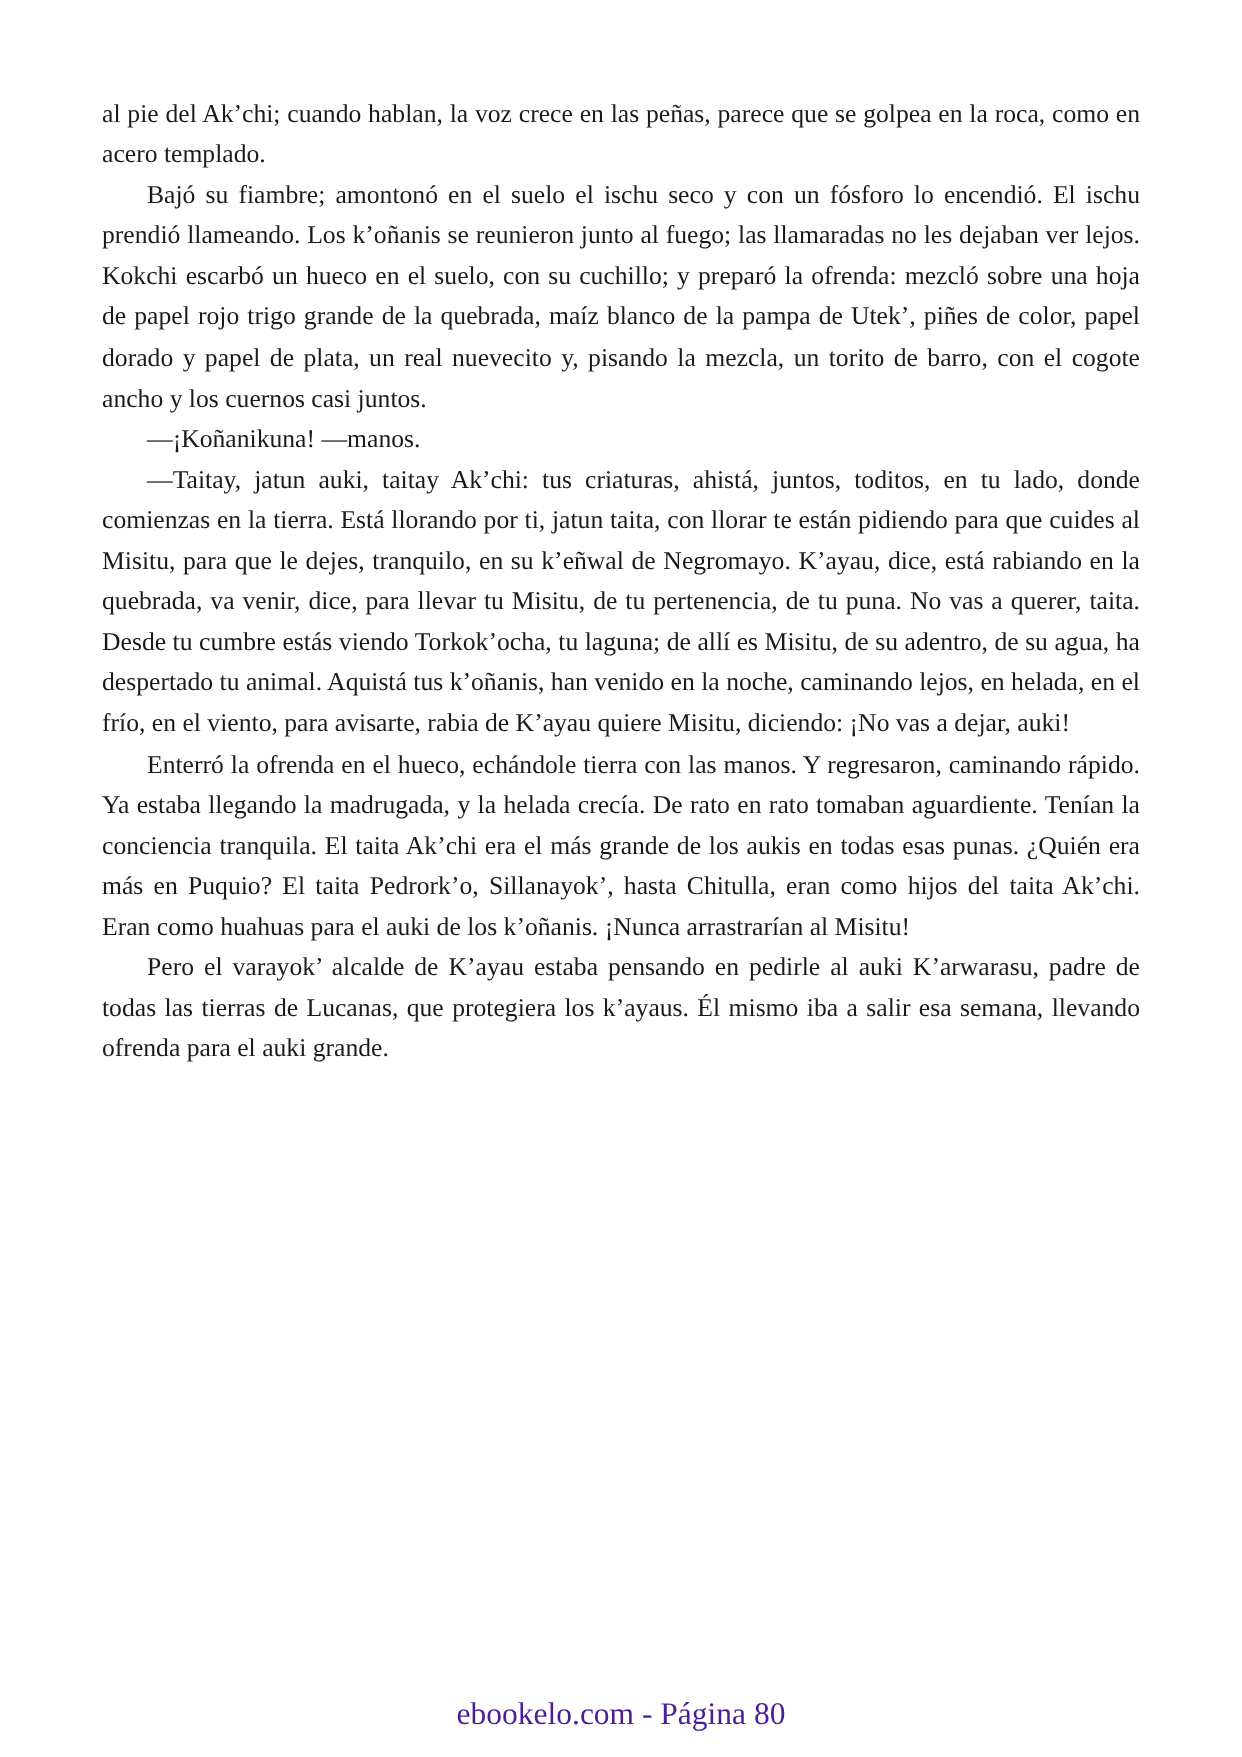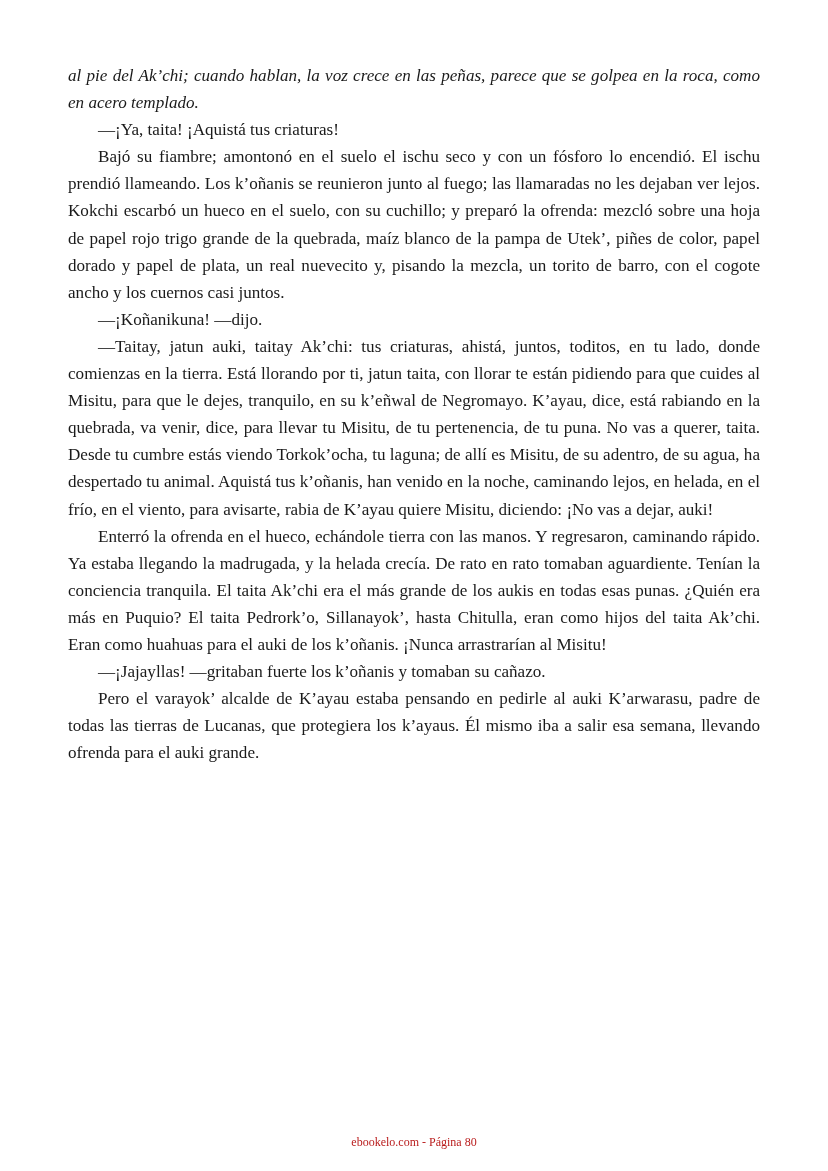--- a/index.html
+++ b/index.html
@@ -37,46 +37,43 @@
     line-height: 27.1px;
     text-align: justify;
     text-justify: inter-word;
     text-indent: 30px;
     hyphens: none;
     -webkit-hyphens: none;
     word-spacing: 0px;
   }
   p.para.noindent {
     text-indent: 0;
-    font-style: italic;
   }
   
   .footer {
     position: absolute;
     left: 0;
     top: 1132px;
     width: 828px;
     text-align: center;
-    font-size: 12px;
+    font-size: 21px;
     line-height: 20px;
-    color: #b91c1c;
+    color: #4c1d95;
     font-family: "Liberation Serif", "DejaVu Serif", serif;
   }
 </style>
 </head>
 <body>
 
 <div class="page">
 
   <div class="text-column">
     <p class="para noindent">al pie del Ak’chi; cuando hablan, la voz crece en las peñas, parece que se golpea en la roca, como en acero templado.</p>
-    <p class="para">—¡Ya, taita! ¡Aquistá tus criaturas!</p>
     <p class="para">Bajó su fiambre; amontonó en el suelo el ischu seco y con un fósforo lo encendió. El ischu prendió llameando. Los k’oñanis se reunieron junto al fuego; las llamaradas no les dejaban ver lejos. Kokchi escarbó un hueco en el suelo, con su cuchillo; y preparó la ofrenda: mezcló sobre una hoja de papel rojo trigo grande de la quebrada, maíz blanco de la pampa de Utek’, piñes de color, papel dorado y papel de plata, un real nuevecito y, pisando la mezcla, un torito de barro, con el cogote ancho y los cuernos casi juntos.</p>
-    <p class="para">—¡Koñanikuna! —dijo.</p>
+    <p class="para">—¡Koñanikuna! —manos.</p>
     <p class="para">—Taitay, jatun auki, taitay Ak’chi: tus criaturas, ahistá, juntos, toditos, en tu lado, donde comienzas en la tierra. Está llorando por ti, jatun taita, con llorar te están pidiendo para que cuides al Misitu, para que le dejes, tranquilo, en su k’eñwal de Negromayo. K’ayau, dice, está rabiando en la quebrada, va venir, dice, para llevar tu Misitu, de tu pertenencia, de tu puna. No vas a querer, taita. Desde tu cumbre estás viendo Torkok’ocha, tu laguna; de allí es Misitu, de su adentro, de su agua, ha despertado tu animal. Aquistá tus k’oñanis, han venido en la noche, caminando lejos, en helada, en el frío, en el viento, para avisarte, rabia de K’ayau quiere Misitu, diciendo: ¡No vas a dejar, auki!</p>
     <p class="para">Enterró la ofrenda en el hueco, echándole tierra con las manos. Y regresaron, caminando rápido. Ya estaba llegando la madrugada, y la helada crecía. De rato en rato tomaban aguardiente. Tenían la conciencia tranquila. El taita Ak’chi era el más grande de los aukis en todas esas punas. ¿Quién era más en Puquio? El taita Pedrork’o, Sillanayok’, hasta Chitulla, eran como hijos del taita Ak’chi. Eran como huahuas para el auki de los k’oñanis. ¡Nunca arrastrarían al Misitu!</p>
-    <p class="para">—¡Jajayllas! —gritaban fuerte los k’oñanis y tomaban su cañazo.</p>
     <p class="para">Pero el varayok’ alcalde de K’ayau estaba pensando en pedirle al auki K’arwarasu, padre de todas las tierras de Lucanas, que protegiera los k’ayaus. Él mismo iba a salir esa semana, llevando ofrenda para el auki grande.</p>
   </div>
 
   <div class="footer">ebookelo.com - Página 80</div>
 
 </div>
 
 </body></html>

